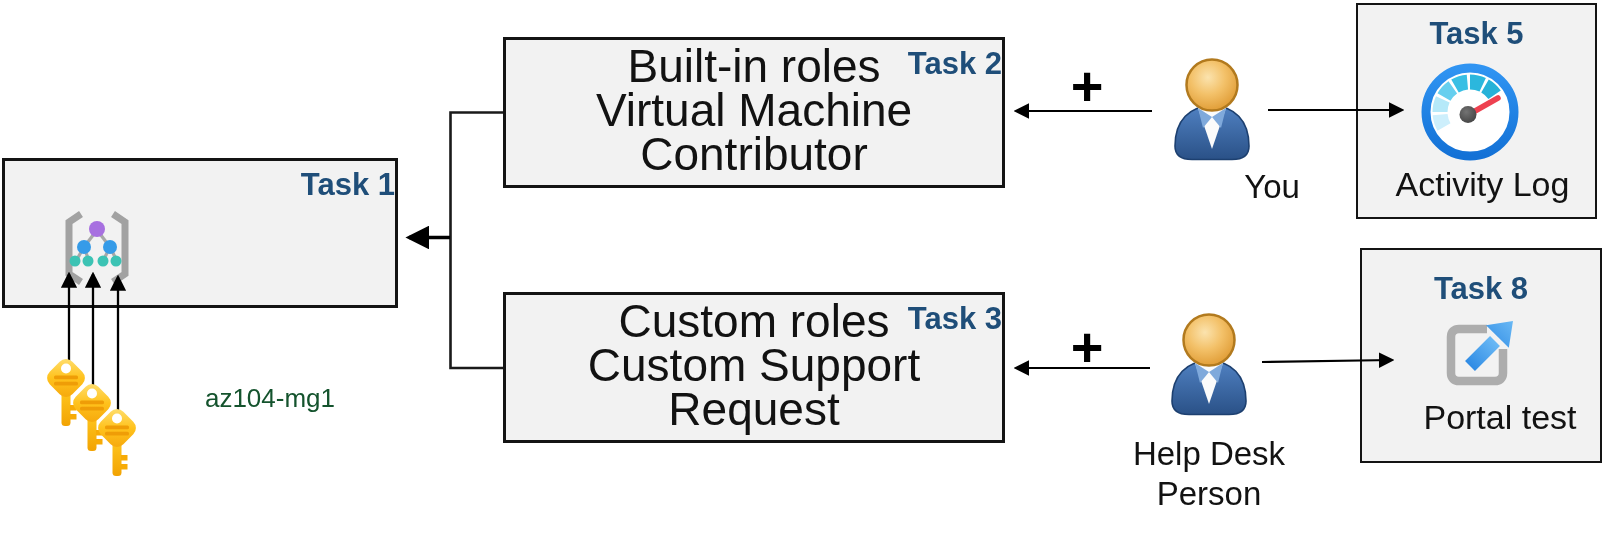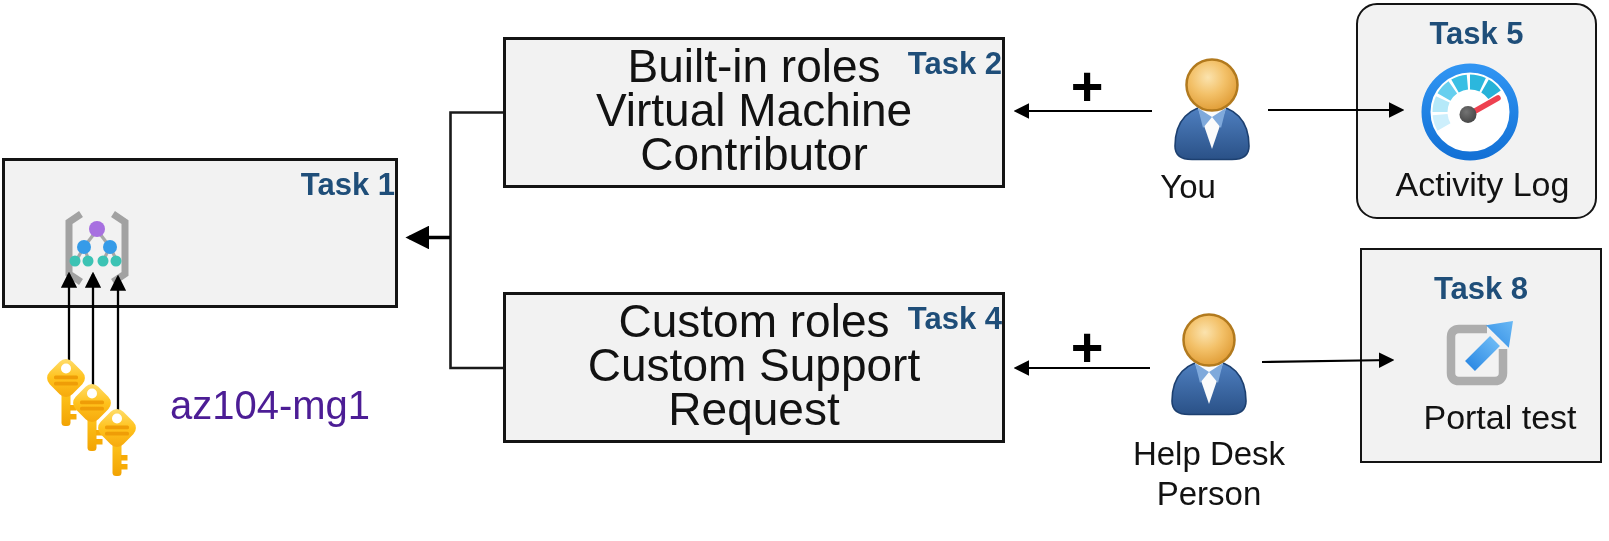--- a/index.html
+++ b/index.html
@@ -16,21 +16,21 @@
     position:absolute;font-weight:700;font-size:31px;line-height:34px;
     color:var(--accent,#1f4e79);white-space:nowrap;
   }
   .badge.tr{top:7px;right:0;}
   .badge.ctr{left:0;right:0;text-align:center;}
   .role-lines{
     position:absolute;left:0;right:0;top:0;bottom:6px;
     display:flex;flex-direction:column;align-items:center;justify-content:center;
     font-size:46px;line-height:44px;color:#121212;text-align:center;
   }
-  .box-title{position:absolute;font-size:40px;color:#4c1d95;white-space:nowrap;}
+  .box-title{position:absolute;font-size:26px;color:#14532d;white-space:nowrap;}
   .caption{position:absolute;left:0;right:0;text-align:center;font-size:34px;color:#121212;padding-left:12px;}
   .icon-abs{position:absolute;z-index:6;}
   .actor{position:absolute;z-index:6;}
   .actor-label{position:absolute;z-index:6;font-size:33px;line-height:40px;color:#121212;text-align:center;}
   .plus{
     position:absolute;z-index:6;width:60px;text-align:center;
     font-size:56px;font-weight:700;line-height:1;color:#000;
   }
   .key{position:absolute;z-index:7;}
 </style>
@@ -118,28 +118,28 @@
 
   <div class="box" style="left:503px;top:37px;width:502px;height:151px;">
     <div class="badge tr">Task 2</div>
     <div class="role-lines">
       <div>Built-in roles</div>
       <div>Virtual Machine Contributor</div>
     </div>
   </div>
 
   <div class="box" style="left:503px;top:292px;width:502px;height:151px;">
-    <div class="badge tr">Task 4</div>
+    <div class="badge tr">Task 3</div>
     <div class="role-lines">
       <div>Custom roles</div>
       <div>Custom Support Request</div>
     </div>
   </div>
 
-  <div class="box" style="left:1356px;top:3px;width:241px;height:216px;border-width:2.5px;border-radius:21px;">
+  <div class="box" style="left:1356px;top:3px;width:241px;height:216px;border-width:2.5px;">
     <div class="badge ctr" style="top:12px;">Task 5</div>
     <svg class="icon-abs" style="left:62px;top:57px;" width="100" height="100" viewBox="0 0 100 100">
       <circle cx="50" cy="50" r="44" fill="#ffffff" stroke="url(#ringBlue)" stroke-width="9"></circle>
       <g fill="none" stroke-width="15">
         <path d="M24,65 A30,30 0 0 1 20.1,52.6" stroke="#cdeffc"></path>
         <path d="M20,50 A30,30 0 0 1 22.8,37.3" stroke="#b5e9f9"></path>
         <path d="M24,35 A30,30 0 0 1 32.8,25.4" stroke="#66cfef"></path>
         <path d="M35,24 A30,30 0 0 1 47.4,20.1" stroke="#38bfe4"></path>
         <path d="M50,20 A30,30 0 0 1 62.7,22.8" stroke="#2bb7dd"></path>
         <path d="M65,24 A30,30 0 0 1 74.6,32.8" stroke="#27b2d8"></path>
@@ -191,21 +191,21 @@
   <div class="plus" style="left:1057px;top:58px;">+</div>
   <div class="plus" style="left:1057px;top:319px;">+</div>
 
   <svg class="actor" style="left:1168px;top:57px;" width="88" height="104" viewBox="0 0 88 104">
     <path d="M7,89 C7,63 22,49 44,49 C66,49 81,63 81,89 C81,98 75,102.5 64,102.5 L24,102.5 C13,102.5 7,98 7,89 Z" fill="url(#personBody)" stroke="#1d4070" stroke-width="1.6"></path>
     <polygon points="30,51 58,51 44,92" fill="#fbfbfb"></polygon>
     <polygon points="30,51 44,60 35,71" fill="#7fa9db"></polygon>
     <polygon points="58,51 44,60 53,71" fill="#7fa9db"></polygon>
     <circle cx="44" cy="28" r="25.5" fill="url(#personHead)" stroke="#b27a1e" stroke-width="2.5"></circle>
   </svg>
-  <div class="actor-label" style="left:1128px;top:167px;width:120px;text-align:center;">You</div>
+  <div class="actor-label" style="left:1212px;top:167px;width:120px;text-align:center;">You</div>
 
   <svg class="actor" style="left:1165px;top:312px;" width="88" height="104" viewBox="0 0 88 104">
     <path d="M7,89 C7,63 22,49 44,49 C66,49 81,63 81,89 C81,98 75,102.5 64,102.5 L24,102.5 C13,102.5 7,98 7,89 Z" fill="url(#personBody)" stroke="#1d4070" stroke-width="1.6"></path>
     <polygon points="30,51 58,51 44,92" fill="#fbfbfb"></polygon>
     <polygon points="30,51 44,60 35,71" fill="#7fa9db"></polygon>
     <polygon points="58,51 44,60 53,71" fill="#7fa9db"></polygon>
     <circle cx="44" cy="28" r="25.5" fill="url(#personHead)" stroke="#b27a1e" stroke-width="2.5"></circle>
   </svg>
   <div class="actor-label" style="left:1129px;top:434px;width:160px;">
     <div>Help Desk</div>

